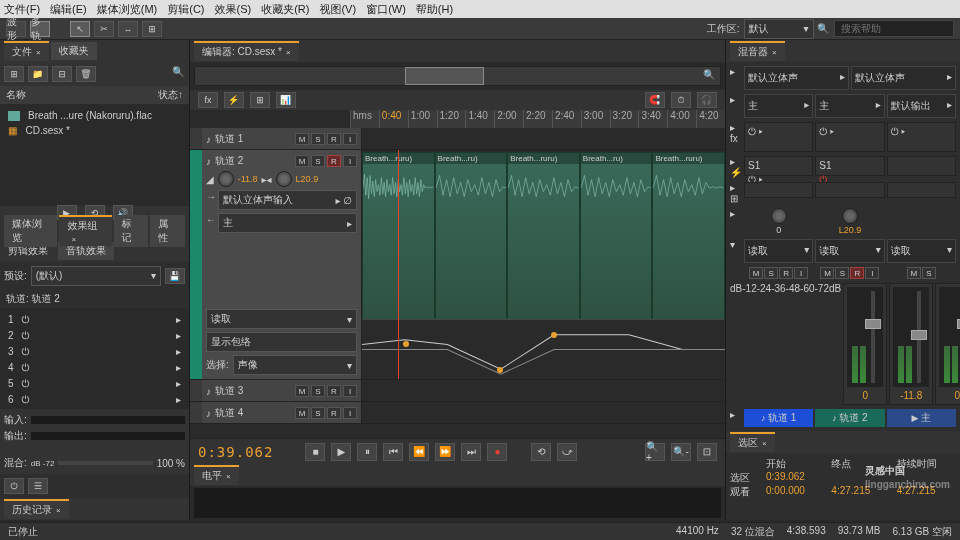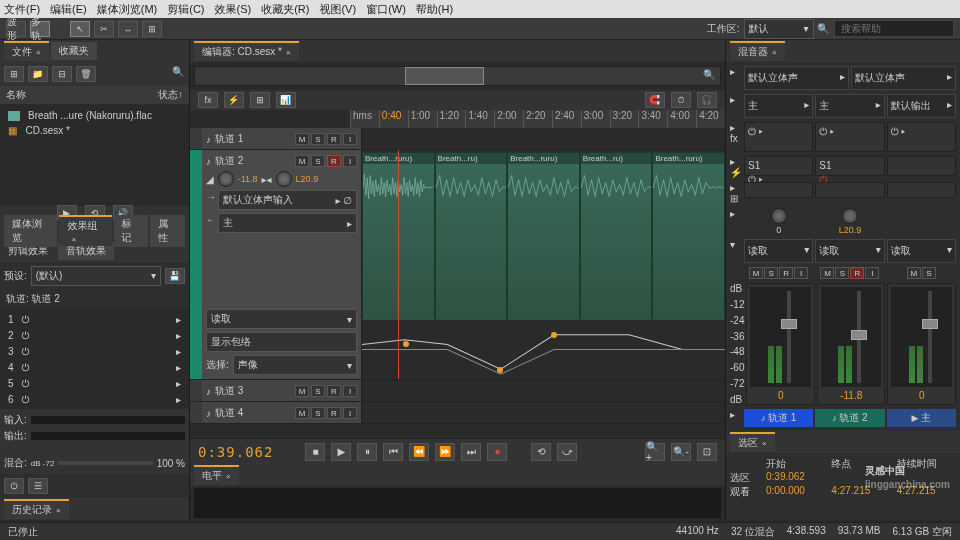--- a/index.html
+++ b/index.html
@@ -51,21 +51,21 @@
 .timecode{font-size:14px;color:#e8a030;font-family:monospace;letter-spacing:1px}
 .trans-btn{width:20px;height:18px;background:#444;border:1px solid #555;display:flex;align-items:center;justify-content:center;cursor:pointer;font-size:10px}
 .mixer{padding:4px;display:flex;flex-direction:column;gap:4px}
 .mixer-row{display:flex;gap:2px}
 .mixer-chan{flex:1;background:#333;padding:3px;display:flex;flex-direction:column;gap:3px;border:1px solid #222}
 .mixer-dd{background:#2a2a2a;border:1px solid #444;padding:4px 3px;font-size:9px;display:flex;justify-content:space-between}
 .fader-area{height:100px;background:#222;position:relative;display:flex;justify-content:center;padding:4px}
 .meter{width:6px;height:100%;background:linear-gradient(180deg,#222 0%,#222 60%,#3a6a3a 60%,#3a8a3a 100%);margin:0 1px}
 .fader-track{width:4px;height:100%;background:#444;position:relative;margin:0 4px}
 .fader-handle{position:absolute;width:16px;height:10px;background:#888;left:-6px;top:30%;border:1px solid #aaa}
-.scale{font-size:7px;color:#888;display:flex;flex-direction:column;justify-content:space-between}
+.scale{font-size:7px;color:#888;display:flex;flex-direction:row;justify-content:space-between}
 .chan-label{text-align:center;font-size:9px;padding:2px;background:#1d4ed8}
 .chan-val{text-align:center;font-size:10px;color:#e8a030}
 .level-meter{height:30px;background:#1a1a1a;margin:2px 4px;position:relative}
 .statusbar{height:18px;background:#333;display:flex;align-items:center;padding:0 8px;gap:10px;font-size:10px;border-top:1px solid #222;position:absolute;bottom:0;left:0;right:0}
 .statusbar .r{margin-left:auto;display:flex;gap:12px}
 .search-box{background:#222;border:1px solid #444;padding:2px 6px;font-size:10px;width:120px}
 .spacer{flex:1}
 .sec-tabs{height:20px;background:#333;display:flex;gap:2px;padding:2px 0;align-items:flex-end}
 .sec-tab{padding:2px 8px;font-size:10px;cursor:pointer}
 .sec-tab.active{background:#444}

